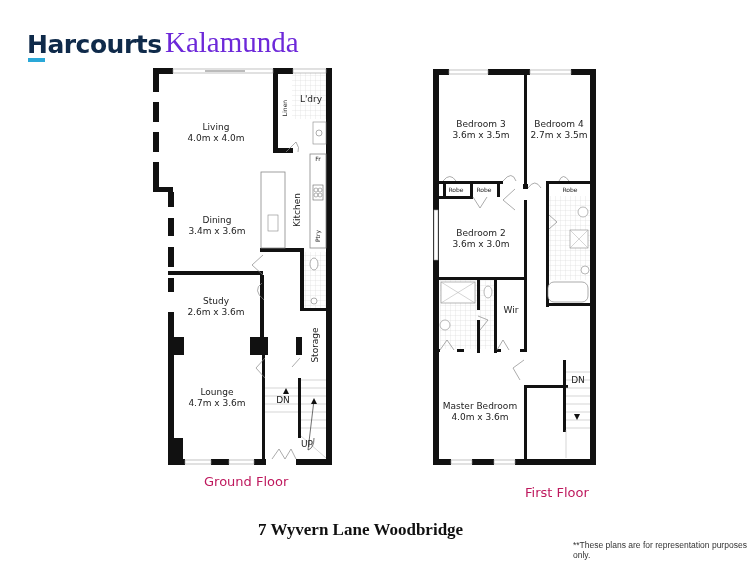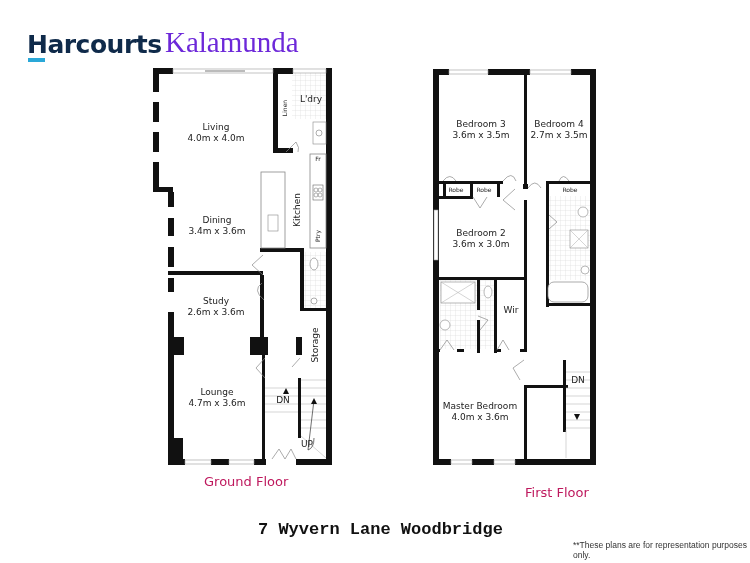--- a/index.html
+++ b/index.html
@@ -5,21 +5,21 @@
   html, body { margin:0; padding:0; background:#ffffff; }
   body { width:750px; height:563px; position:relative; overflow:hidden; font-family:"DejaVu Sans", sans-serif; }
   .logo { position:absolute; left:27px; top:26px; height:40px; }
   .logo-brand { position:absolute; left:0; top:4px; font-family:"DejaVu Sans", sans-serif; font-weight:bold; font-size:25px; color:#0f2a4a; letter-spacing:-0.5px; white-space:nowrap; }
   .logo-office { position:absolute; left:138px; top:0; font-family:Liberation Serif, serif; font-weight:200; font-size:29px; color:#6d28d9; white-space:nowrap; letter-spacing:0px; }
   .logo-underline { position:absolute; left:1px; top:32px; width:17px; height:4px; background:#2aa8d8; }
   svg.plan { position:absolute; left:0; top:0; }
   .room-label { font-family:"DejaVu Sans", sans-serif; font-size:9px; fill:#222; text-anchor:middle; }
   .room-small { font-family:"DejaVu Sans", sans-serif; font-size:6px; fill:#222; text-anchor:middle; }
   .floor-label { position:absolute; font-family:"DejaVu Sans", sans-serif; font-weight:normal; font-size:13px; color:#be185d; }
-  .address { position:absolute; left:258px; top:520px; font-family:Liberation Mono, monospace; font-weight:bold; font-size:17px; color:#111; }
+  .address { position:absolute; left:258px; top:520px; font-family:Liberation Serif, serif; font-weight:bold; font-size:17px; color:#111; }
   .disclaimer { position:absolute; left:573px; top:540px; font-family:"Liberation Sans", sans-serif; font-size:8.5px; color:#333; }
 </style>
 </head>
 <body>
 
 <div class="logo">
   <div class="logo-brand">Harcourts</div>
   <div class="logo-office">Kalamunda</div>
   <div class="logo-underline"></div>
 </div>

